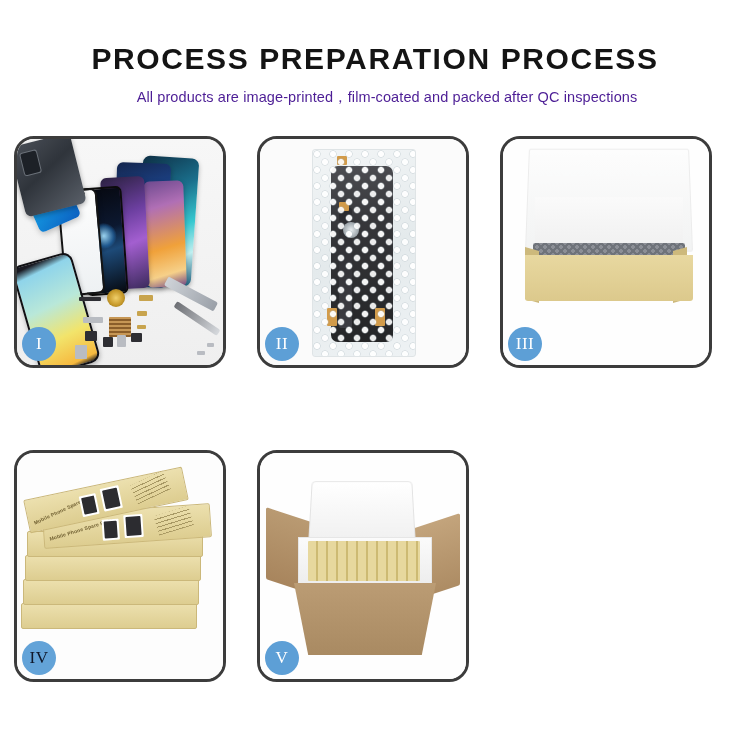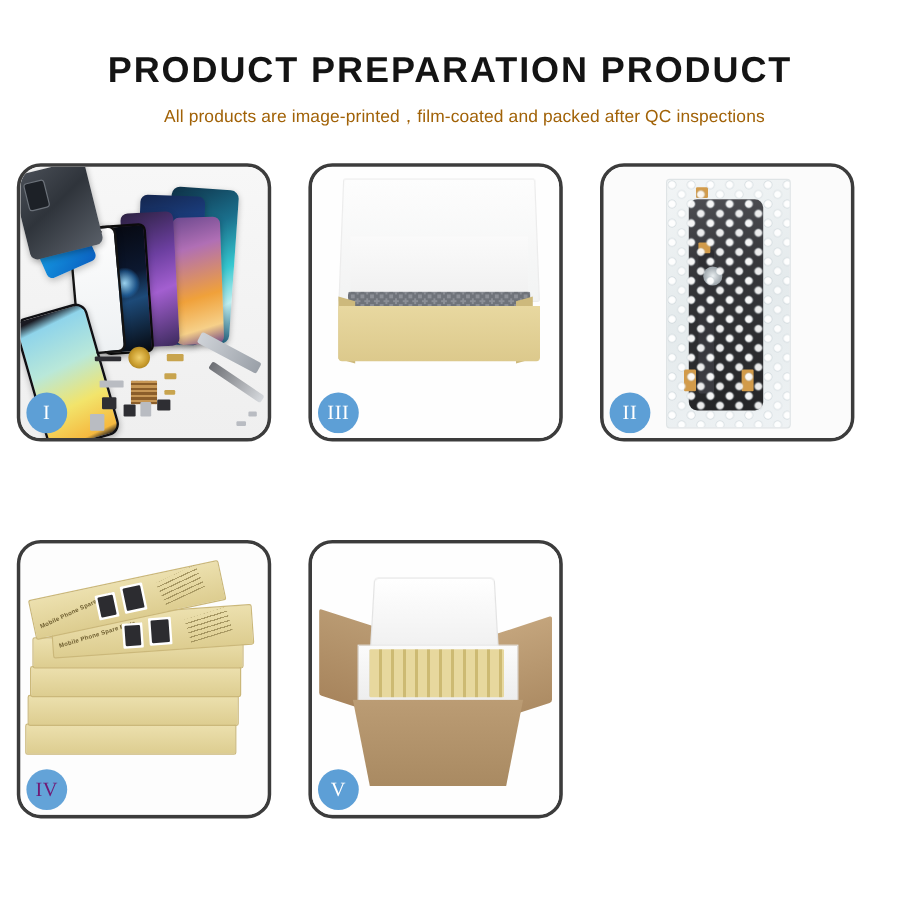--- a/index.html
+++ b/index.html
@@ -17,21 +17,21 @@
     margin-top: 42px;
     font-size: 30px;
     letter-spacing: 1.6px;
     font-weight: 700;
     color: #141414;
     font-family: "Liberation Sans", sans-serif;
   }
   .subtitle {
     margin-top: 12px;
     font-size: 14.5px;
-    color: #a16207;
+    color: #4c1d95;
     letter-spacing: .1px;
     font-family: "Liberation Sans", sans-serif;
     padding-left: 24px;
   }
 
   
   .grid {
     position: absolute;
     left: 14px; top: 136px;
     width: 722px; height: 546px;
@@ -57,21 +57,21 @@
     width: 34px; height: 34px;
     border-radius: 50%;
     background: #5d9fd6;
     display: flex; align-items: center; justify-content: center;
     font-family: "Liberation Serif", serif;
     font-size: 17px;
     color: #ffffff;
     letter-spacing: .5px;
     z-index: 9;
   }
-  .badge.dark { color: #701a75; background: #63a3d8; }
+  .badge.dark { color: #0f172a; background: #63a3d8; }
 
   
   .p1 { background: linear-gradient(180deg,#f7f7f7 0%,#efefef 100%); }
   .phone {
     position: absolute;
     border-radius: 6px;
     box-shadow: 0 2px 5px rgba(0,0,0,.28);
   }
   .ph-teal {
     left: 122px; top: 18px; width: 56px; height: 128px;
@@ -368,21 +368,21 @@
     position: absolute; left: 30px; top: 162px;
     width: 13px; height: 16px; background: #9c7f56; border-radius: 1px;
   }
 </style>
 </head>
 <body>
 
 <div class="page">
 
   <div class="header">
-    <div class="title">PRODUCT PREPARATION PRODUCT</div>
+    <div class="title">PROCESS PREPARATION PROCESS</div>
     <div class="subtitle">All products are image-printed，film-coated and packed after QC inspections</div>
   </div>
 
   <div class="grid">
 
     <div class="card">
       <div class="scene p1">
         <div class="phone ph-teal"></div>
         <div class="phone ph-blue2"></div>
         <div class="phone ph-orange"></div>
@@ -407,51 +407,51 @@
         <div class="part dark" style="left:114px; top:194px; width:11px; height:9px;"></div>
         <div class="part silver" style="left:58px; top:206px; width:12px; height:14px;"></div>
         <div class="part gold" style="left:120px; top:186px; width:9px; height:4px;"></div>
         <div class="part silver" style="left:180px; top:212px; width:8px; height:4px;"></div>
         <div class="part silver" style="left:190px; top:204px; width:7px; height:4px;"></div>
 
         <div class="tweezers"></div>
         <div class="screwdriver"></div>
       </div>
       <div class="badge">I</div>
-    </div>
-
-    <div class="card">
-      <div class="scene p3">
-        <div class="box3-lid"></div>
-        <div class="foam3"></div>
-        <div class="box3-inner"></div>
-        <div class="box3-lside"></div>
-        <div class="box3-rside"></div>
-        <div class="box3-front"></div>
-      </div>
-      <div class="badge">III</div>
     </div>
 
     <div class="card">
       <div class="scene p2">
         <div class="bubblebag">
           <div class="lcd"></div>
           <div class="flex-cable"></div>
           <div class="connector" style="left:30px; top:72px;"></div>
           <div class="tape" style="left:24px; top:6px;"></div>
           <div class="tape" style="left:26px; top:52px;"></div>
           <div class="tape" style="left:14px; top:158px; height:18px;"></div>
           <div class="tape" style="left:62px; top:158px; height:18px;"></div>
           <div class="bubbles"></div>
         </div>
       </div>
       <div class="badge">II</div>
     </div>
 
     <div class="card">
+      <div class="scene p3">
+        <div class="box3-lid"></div>
+        <div class="foam3"></div>
+        <div class="box3-inner"></div>
+        <div class="box3-lside"></div>
+        <div class="box3-rside"></div>
+        <div class="box3-front"></div>
+      </div>
+      <div class="badge">III</div>
+    </div>
+
+    <div class="card">
       <div class="scene p4">
         <div class="stack">
           <div class="sbox" style="left:4px; top:150px; width:176px; height:26px;"></div>
           <div class="sbox" style="left:6px; top:126px; width:176px; height:26px;"></div>
           <div class="sbox" style="left:8px; top:102px; width:176px; height:26px;"></div>
           <div class="sbox" style="left:10px; top:78px; width:176px; height:26px;"></div>
 
           <div class="sbox" style="left:26px; top:56px; width:168px; height:34px; transform:rotate(-4deg);">
             <span class="lbl" style="left:4px; top:13px;">Mobile Phone Spare Parts</span>
             <span class="win" style="left:58px; top:8px; width:17px; height:21px;">

